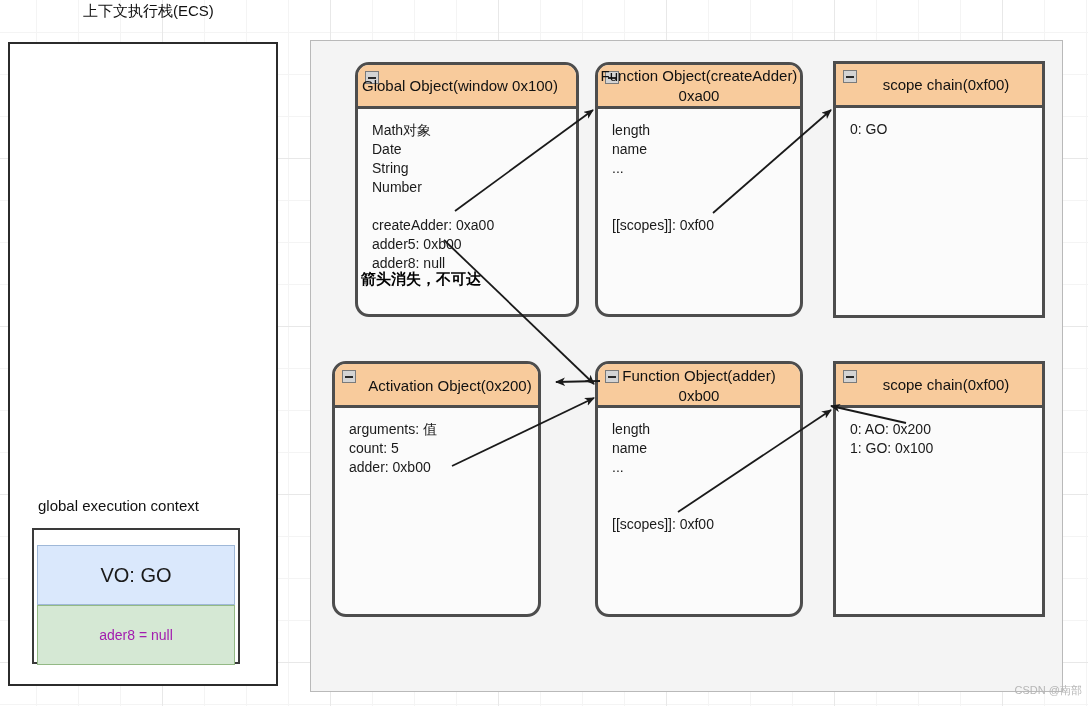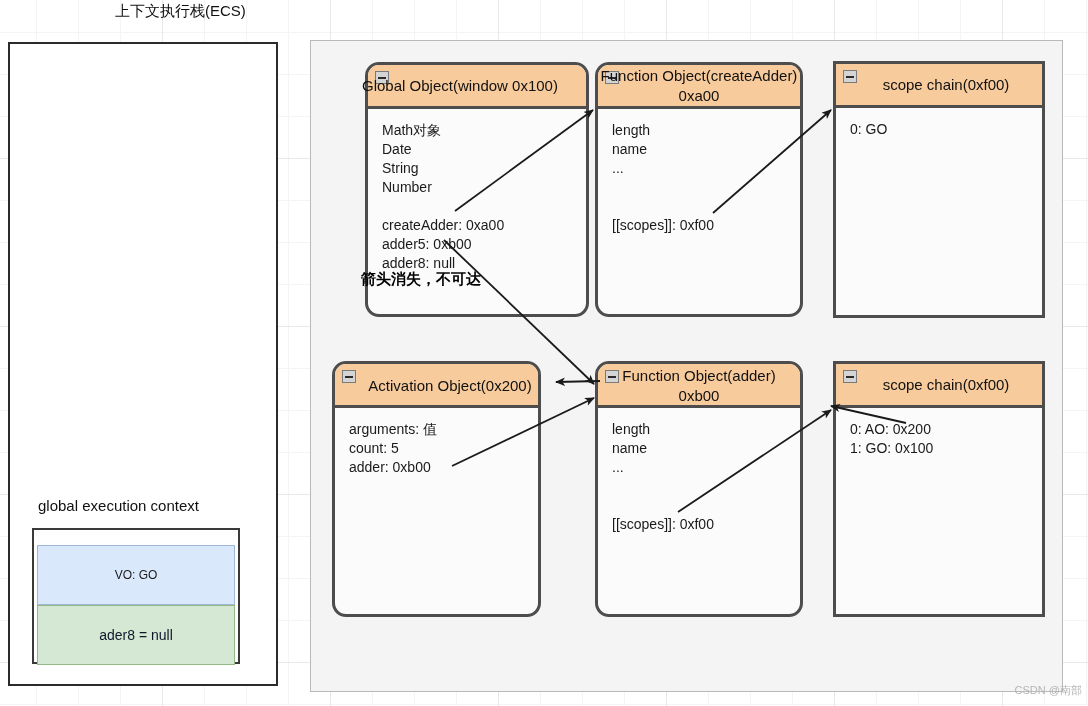--- a/index.html
+++ b/index.html
@@ -21,47 +21,47 @@
     background-size:168px 168px,168px 168px,42px 42px,42px 42px;
     background-position:-6px -10px,-6px -10px,-6px -10px,-6px -10px;
     z-index:0;
   }
   .layer{position:absolute;left:0;top:0;width:1088px;height:706px;z-index:2;}
   #arrow-layer{z-index:3;pointer-events:none;}
 
   
   #ecs-title{
     position:absolute;left:83px;top:2px;
-    font-size:15px;color:#111;white-space:nowrap;z-index:4;margin-left:32px;
+    font-size:15px;color:#111;white-space:nowrap;z-index:4;
   }
 
   
   #ecs-panel{
     position:absolute;left:8px;top:42px;width:270px;height:644px;
     background:#ffffff;border:2.5px solid #2b2b2b;box-sizing:border-box;
   }
   #gec-label{
     position:absolute;left:38px;top:497px;
     font-size:15px;color:#111;white-space:nowrap;
   }
   #gec-box{
     position:absolute;left:32px;top:528px;width:208px;height:136px;
     background:#ffffff;border:2.5px solid #3a3a3a;box-sizing:border-box;
   }
   #vo-cell{
     position:absolute;left:37px;top:545px;width:198px;height:60px;
     background:#dae8fc;border:1px solid #9fb8d8;box-sizing:border-box;
     display:flex;align-items:center;justify-content:center;
-    font-size:12px;color:#1a1a1a;
+    font-size:20px;color:#1a1a1a;
   }
   #ader-cell{
     position:absolute;left:37px;top:605px;width:198px;height:60px;
     background:#d5e8d4;border:1px solid #93b985;box-sizing:border-box;
     display:flex;align-items:center;justify-content:center;
-    font-size:14px;color:#0f172a;
+    font-size:14px;color:#a21caf;
   }
 
   
   #heap-panel{
     position:absolute;left:310px;top:40px;width:753px;height:652px;
     background:#f4f4f4;border:1.5px solid #b9b9b9;box-sizing:border-box;
   }
 
   
   .card{position:absolute;box-sizing:border-box;}
@@ -120,21 +120,21 @@
 <div id="ecs-panel"></div>
 <div id="gec-label">global execution context</div>
 <div id="gec-box"></div>
 <div id="vo-cell">VO: GO</div>
 <div id="ader-cell">ader8 = null</div>
 
 <div id="heap-panel"></div>
 
 <div class="layer">
 
-  <div class="card round" style="left:365px;top:62px;width:224px;height:255px;">
+  <div class="card round" style="left:355px;top:62px;width:224px;height:255px;">
     <div class="card-head" style="height:44px;">
       <span class="collapse"></span>
     </div>
     <div class="card-body">
       <div class="row">Math对象</div>
       <div class="row">Date</div>
       <div class="row">String</div>
       <div class="row">Number</div>
       <div class="spacer"></div>
       <div class="row">createAdder: 0xa00</div>

